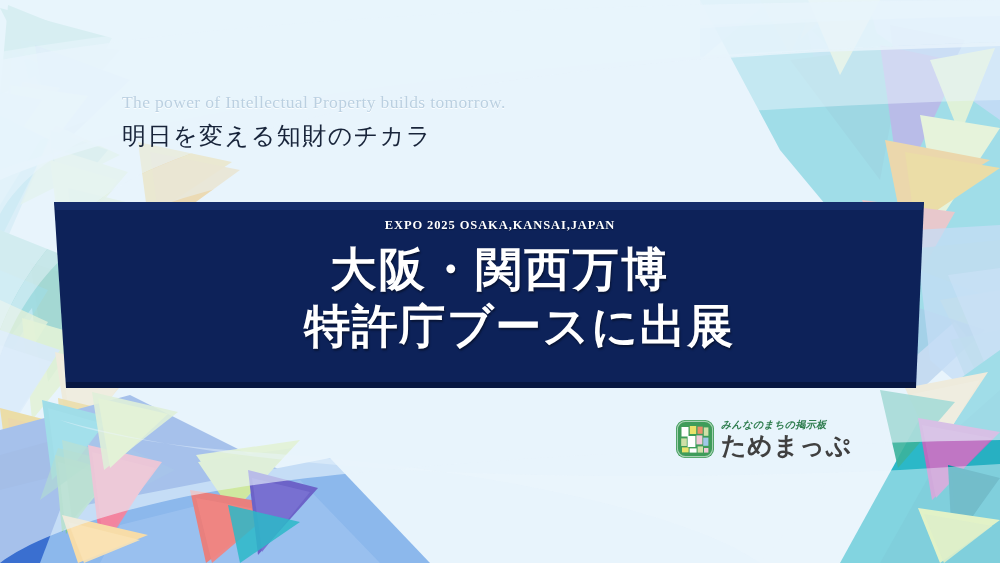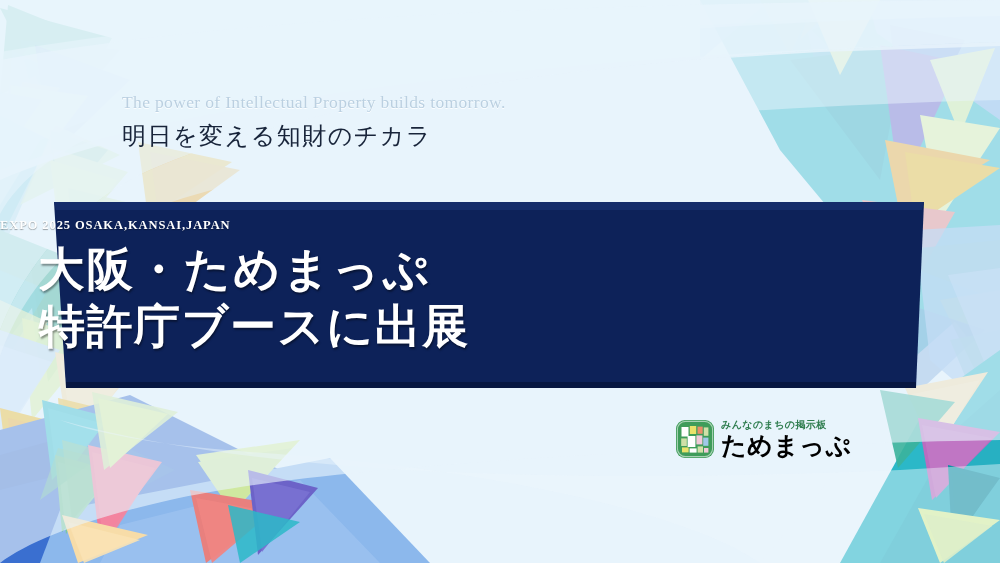--- a/index.html
+++ b/index.html
@@ -13,21 +13,21 @@
   #bg { position:absolute; inset:0; width:1000px; height:563px; }
 
   
   .banner-wrap{
     position:absolute; left:0; top:196px; width:1000px; height:200px;
     z-index:20; pointer-events:none;
   }
   .banner-svg{ position:absolute; inset:0; }
   .banner-text{
     position:absolute; left:0; top:0; width:1000px; height:200px;
-    display:flex; flex-direction:column; align-items:flex-start;
+    display:flex; flex-direction:column; align-items:center;
     justify-content:flex-start; color:#ffffff; text-align:center;
   }
   .expo-label{
     font-family:"Liberation Serif", serif;
     font-size:12.5px; letter-spacing:.9px; font-weight:700;
     margin-top:22px; white-space:nowrap;
     text-shadow:0 1px 1px rgba(0,0,0,.35);
   }
   .headline{
     font-family:"DejaVu Sans", sans-serif;
@@ -56,25 +56,25 @@
   
   .logo{
     position:absolute; left:676px; top:420px; z-index:25;
     display:flex; align-items:center; gap:7px;
   }
   .logo-mark{ width:38px; height:38px; flex:0 0 38px; }
   .logo-txt{ display:flex; flex-direction:column; line-height:1; }
   .logo-sub{
     font-family:"DejaVu Sans", sans-serif;
     font-size:10px; font-weight:700; color:#2f7d4f;
-    letter-spacing:.4px; white-space:nowrap; margin-bottom:3px;
+    letter-spacing:.4px; white-space:nowrap; margin-bottom:3px;font-style:italic;
   }
   .logo-name{
     font-family:"DejaVu Sans", sans-serif;
-    font-size:25px; font-weight:700; color:#000000;
+    font-size:25px; font-weight:700; color:#404040;
     letter-spacing:.5px; white-space:nowrap;
   }
 </style>
 </head>
 <body>
 
 <div id="stage">
 
   <svg id="bg" viewBox="0 0 1000 563" preserveAspectRatio="none">
     <defs>
@@ -237,21 +237,21 @@
 
   <div class="banner-wrap">
     <svg class="banner-svg" viewBox="0 0 1000 200" preserveAspectRatio="none">
       <path d="M54,6 L924,6 L916,192 L66,192 Z" fill="#0d2259"></path>
       <path d="M54,6 L924,6 L922,14 L56,14 Z" fill="#16306e" opacity=".8"></path>
       <path d="M66,186 L916,186 L916,192 L66,192 Z" fill="#071741"></path>
     </svg>
     <div class="banner-text">
       <div class="expo-label">EXPO 2025 OSAKA,KANSAI,JAPAN</div>
       <div class="headline">
-        <div class="l1">大阪・ためまっぷ</div>
+        <div class="l1">大阪・関西万博</div>
         <div class="l2">特許庁ブースに出展</div>
       </div>
     </div>
   </div>
 
   <div class="logo">
     <svg class="logo-mark" viewBox="0 0 38 38">
       <rect x="0" y="0" width="38" height="38" rx="9" fill="#3f9c5a"></rect>
       <rect x="1.4" y="1.4" width="35.2" height="35.2" rx="8" fill="none" stroke="#ffffff" stroke-width="1.1" opacity=".55"></rect>
 

